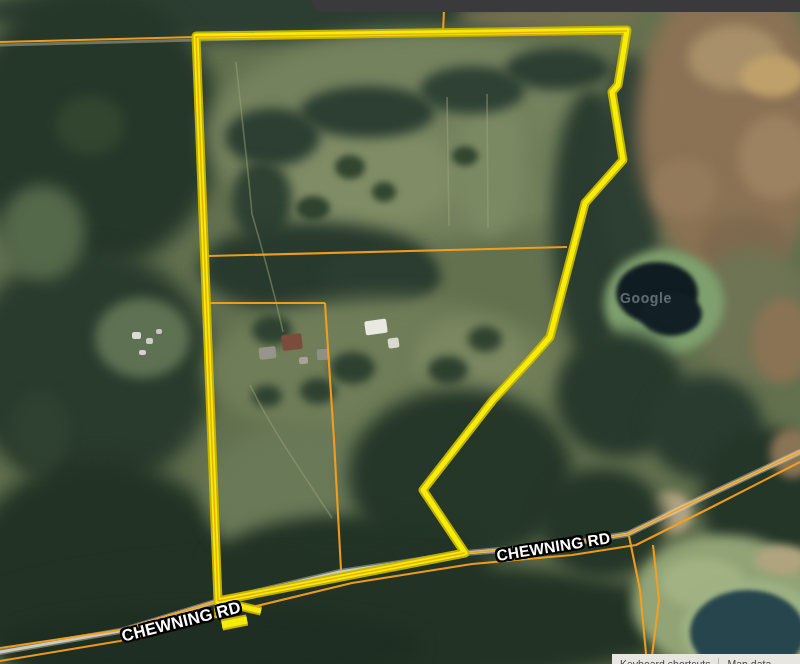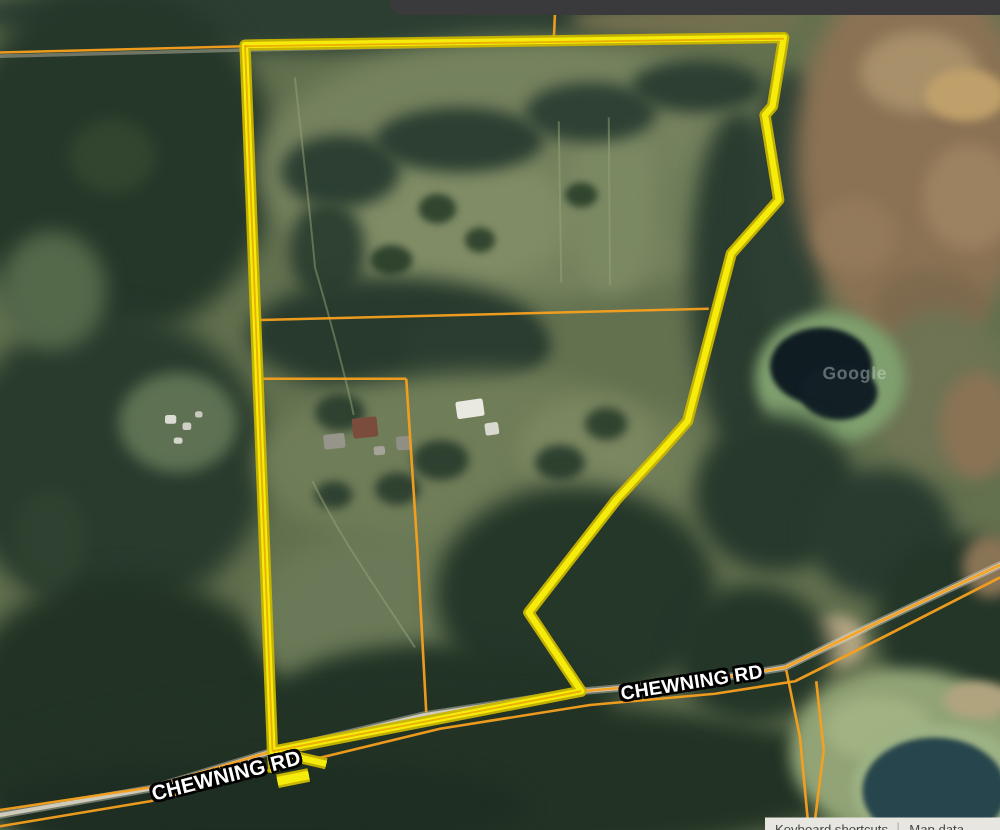--- a/index.html
+++ b/index.html
@@ -26,21 +26,21 @@
   .ymain-bar{stroke:var(--boundary-yellow,#f6ec0c);stroke-width:7;fill:none;stroke-linecap:butt;}
   .road-label{
     position:absolute;z-index:6;color:var(--road-label-fill,#fff);
     font-weight:bold;white-space:nowrap;letter-spacing:.2px;
     text-shadow:-2px -2px 0 #000,2px -2px 0 #000,-2px 2px 0 #000,2px 2px 0 #000,
                 -2px 0 0 #000,2px 0 0 #000,0 -2px 0 #000,0 2px 0 #000;
   }
   #road-label-left{left:120px;top:612px;font-size:16.5px;transform:rotate(-14deg);}
   #road-label-right{left:496px;top:538px;font-size:15.5px;transform:rotate(-9deg);}
   #watermark{
-    position:absolute;left:658px;top:290px;z-index:5;
+    position:absolute;left:620px;top:290px;z-index:5;
     font-size:14px;font-weight:bold;letter-spacing:.6px;
     color:var(--watermark-color,rgba(215,225,225,.4));
   }
   #top-bar{
     position:absolute;left:312px;top:0;width:488px;height:12px;z-index:7;
     background:var(--top-bar,#3a3a3c);border-bottom-left-radius:10px;
   }
   #footer-bar{
     position:absolute;left:612px;top:654px;width:188px;height:24px;z-index:7;
     background:var(--bottom-bar-bg,#e8e6e1);

